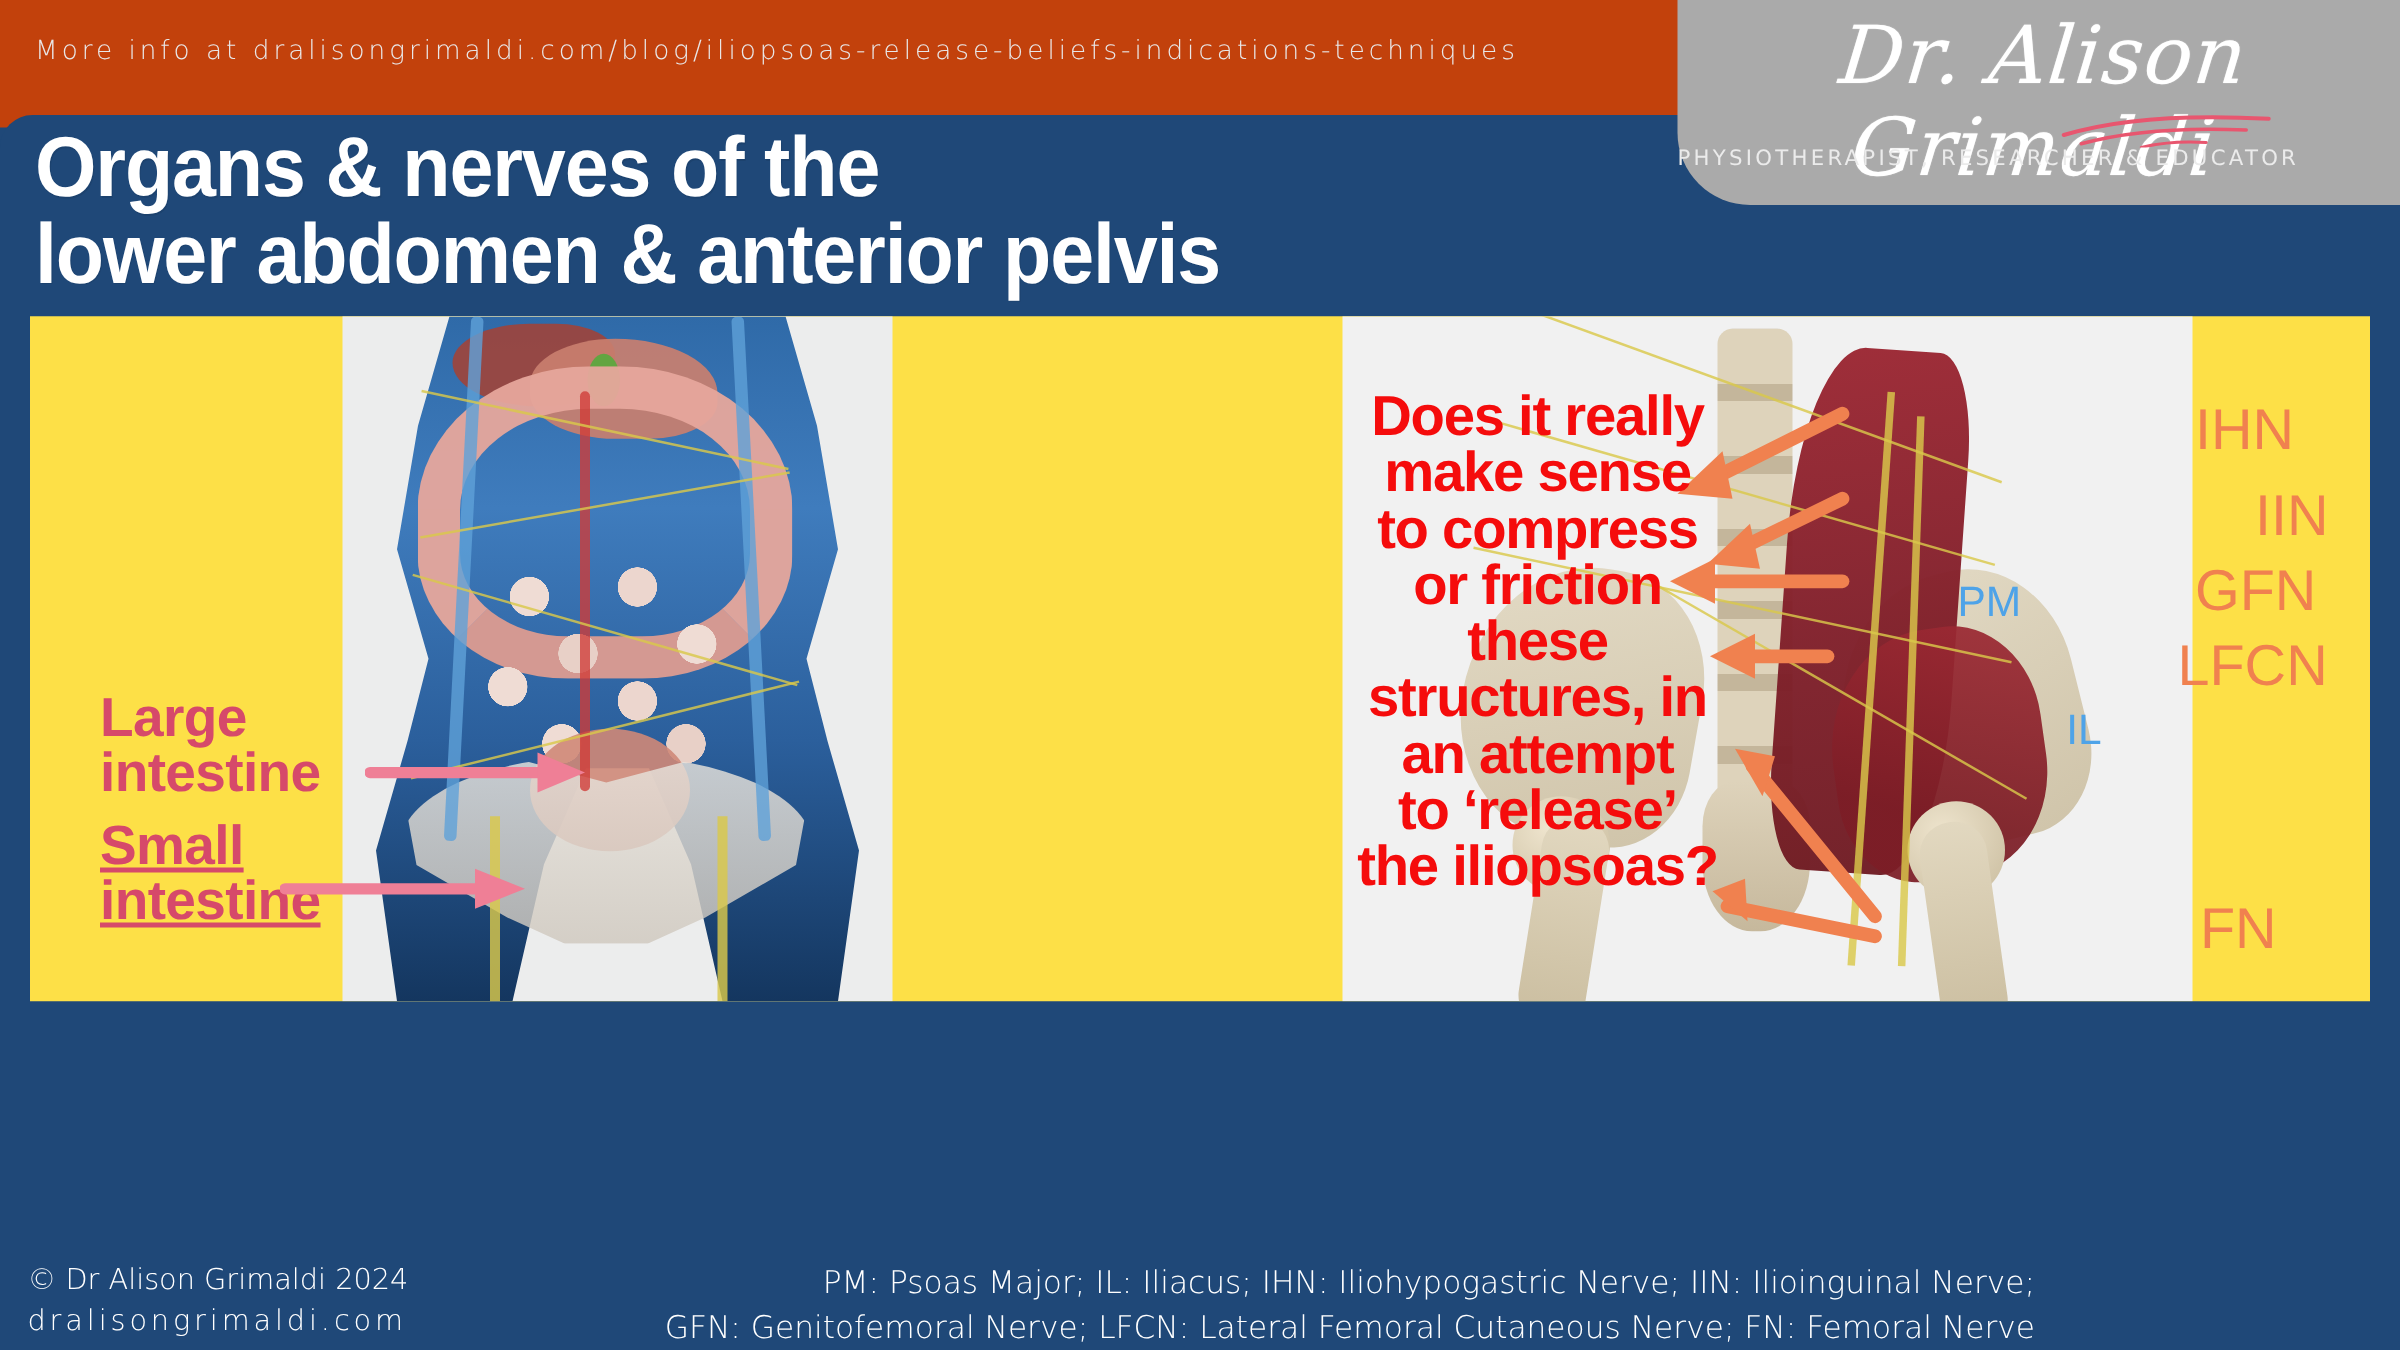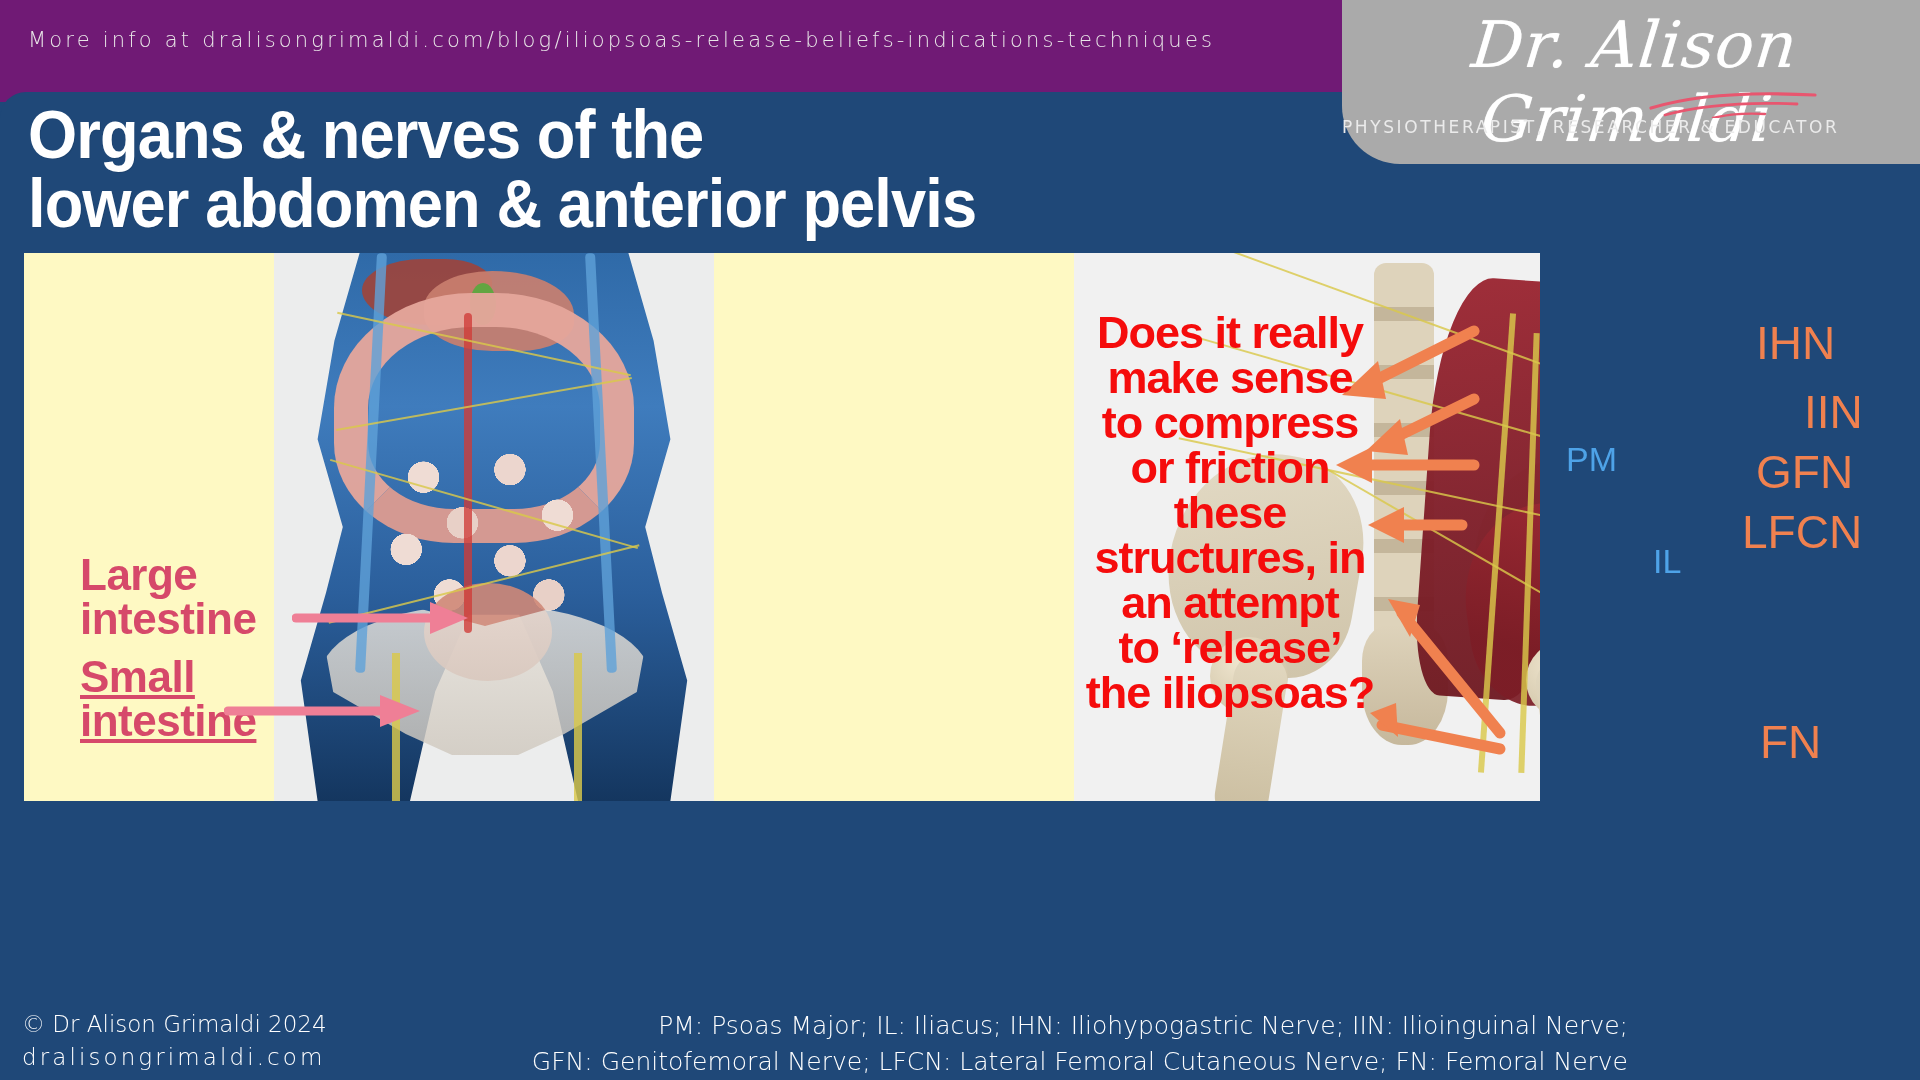--- a/index.html
+++ b/index.html
@@ -6,21 +6,21 @@
   html,body{ width:1920px; height:1080px; overflow:hidden; }
   body{
     font-family:"Liberation Sans", sans-serif;
     background:#1f4878;
     position:relative;
   }
 
   
   #topbar{
     position:absolute; left:0; top:0; width:1920px; height:102px;
-    background:#701a75; z-index:2;
+    background:#c2410c; z-index:2;
   }
   #topbar-url{
     position:absolute; left:28px; top:28px;
     font-size:21px; color:#e9e7e8; letter-spacing:3.2px;
     font-family:"DejaVu Sans", sans-serif; font-weight:300;
     white-space:nowrap;
   }
 
   
   #logo-plaque{
@@ -59,22 +59,22 @@
     font-family:"Liberation Sans", sans-serif;
     letter-spacing:-1px;
     transform:scaleX(0.93); transform-origin:left top;
     text-shadow:1px 1px 0 rgba(0,0,0,.08);
   }
   #heading .hl{ display:block; white-space:nowrap; }
 
   
   #card{
     position:absolute; left:24px; top:253px;
-    width:1516px; height:548px;
-    background:#fef9c3; z-index:4; overflow:hidden;
+    width:1872px; height:548px;
+    background:#fde047; z-index:4; overflow:hidden;
   }
 
   
   .panelimg{ position:absolute; top:0; height:548px; overflow:hidden; }
   #img-left{ left:250px; width:440px; background:#eceded; }
   #img-right{ left:1050px; width:680px; background:#f1f1f1; }
 
   
   .torso{
     position:absolute; left:50%; top:0; transform:translateX(-50%);
@@ -185,21 +185,21 @@
   }
   #redq span{ display:block; white-space:nowrap; }
 
   
   .or-label{
     position:absolute; z-index:8; color:#f0814f;
     font-size:46px; font-weight:400; letter-spacing:0px;
   }
   .bl-label{
     position:absolute; z-index:8; color:#4ea3e8;
-    font-size:34px; font-weight:400;
+    font-size:34px; font-weight:400;margin-top:23px;
   }
   #or-ihn { left:1756px; top:316px; }
   #or-iin { left:1804px; top:385px; }
   #or-gfn { left:1756px; top:445px; }
   #or-lfcn{ left:1742px; top:505px; }
   #or-fn  { left:1760px; top:715px; }
   #bl-pm  { left:1566px; top:440px; }
   #bl-il  { left:1653px; top:542px; }
 
   

